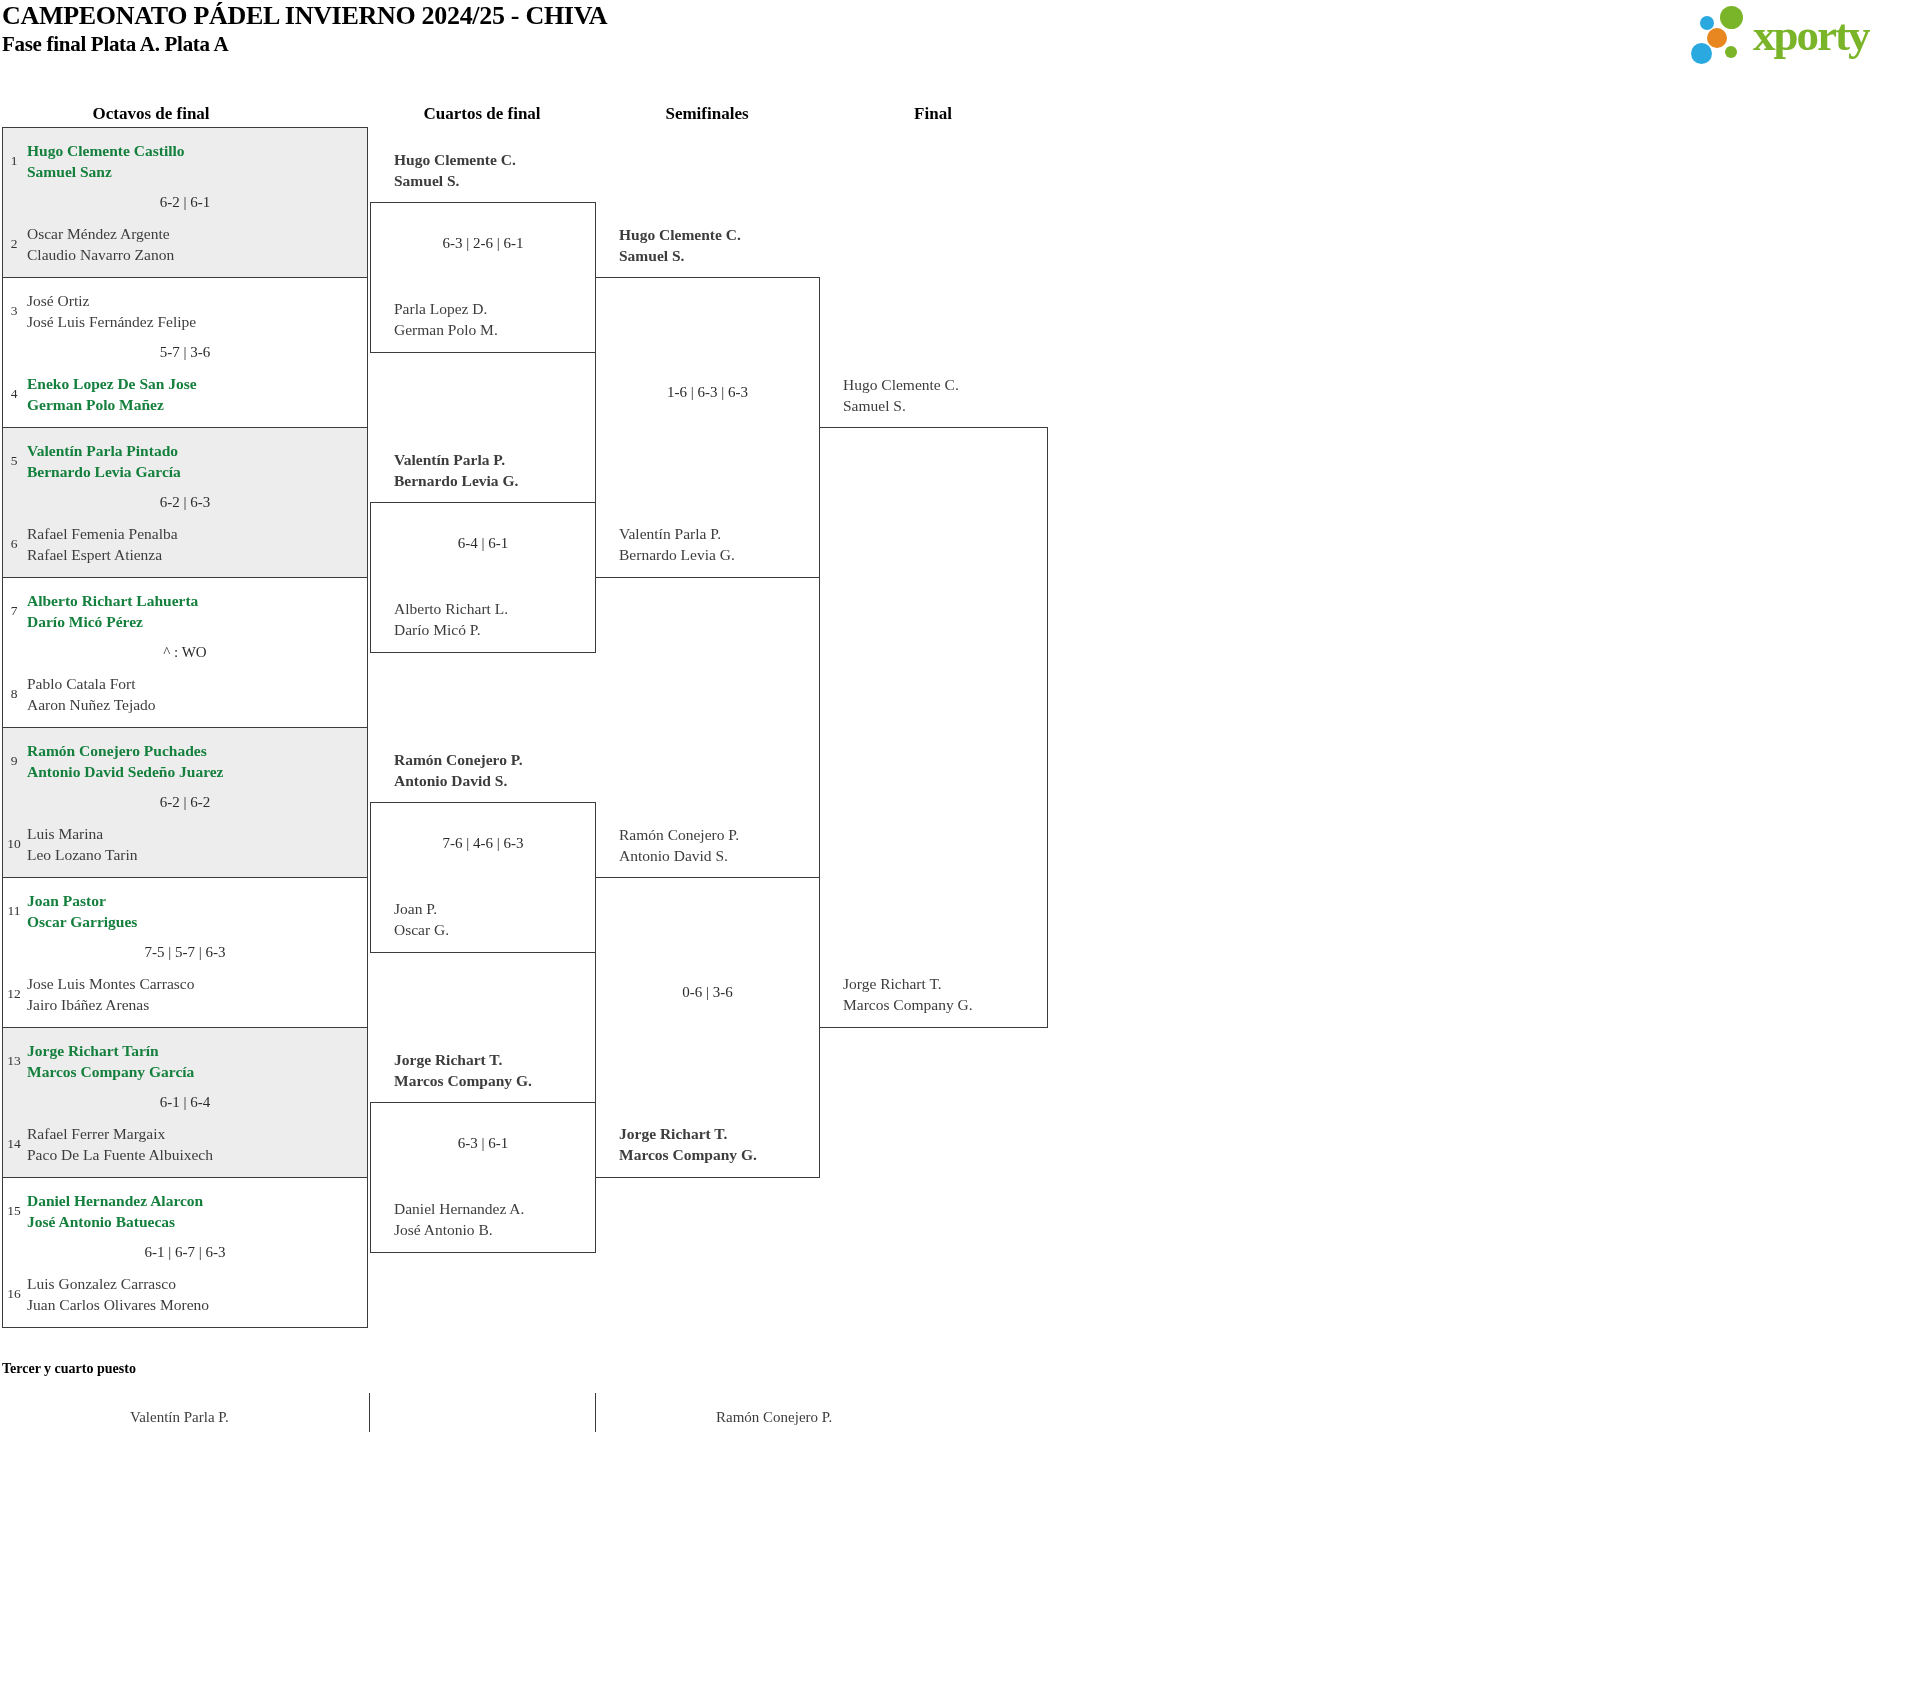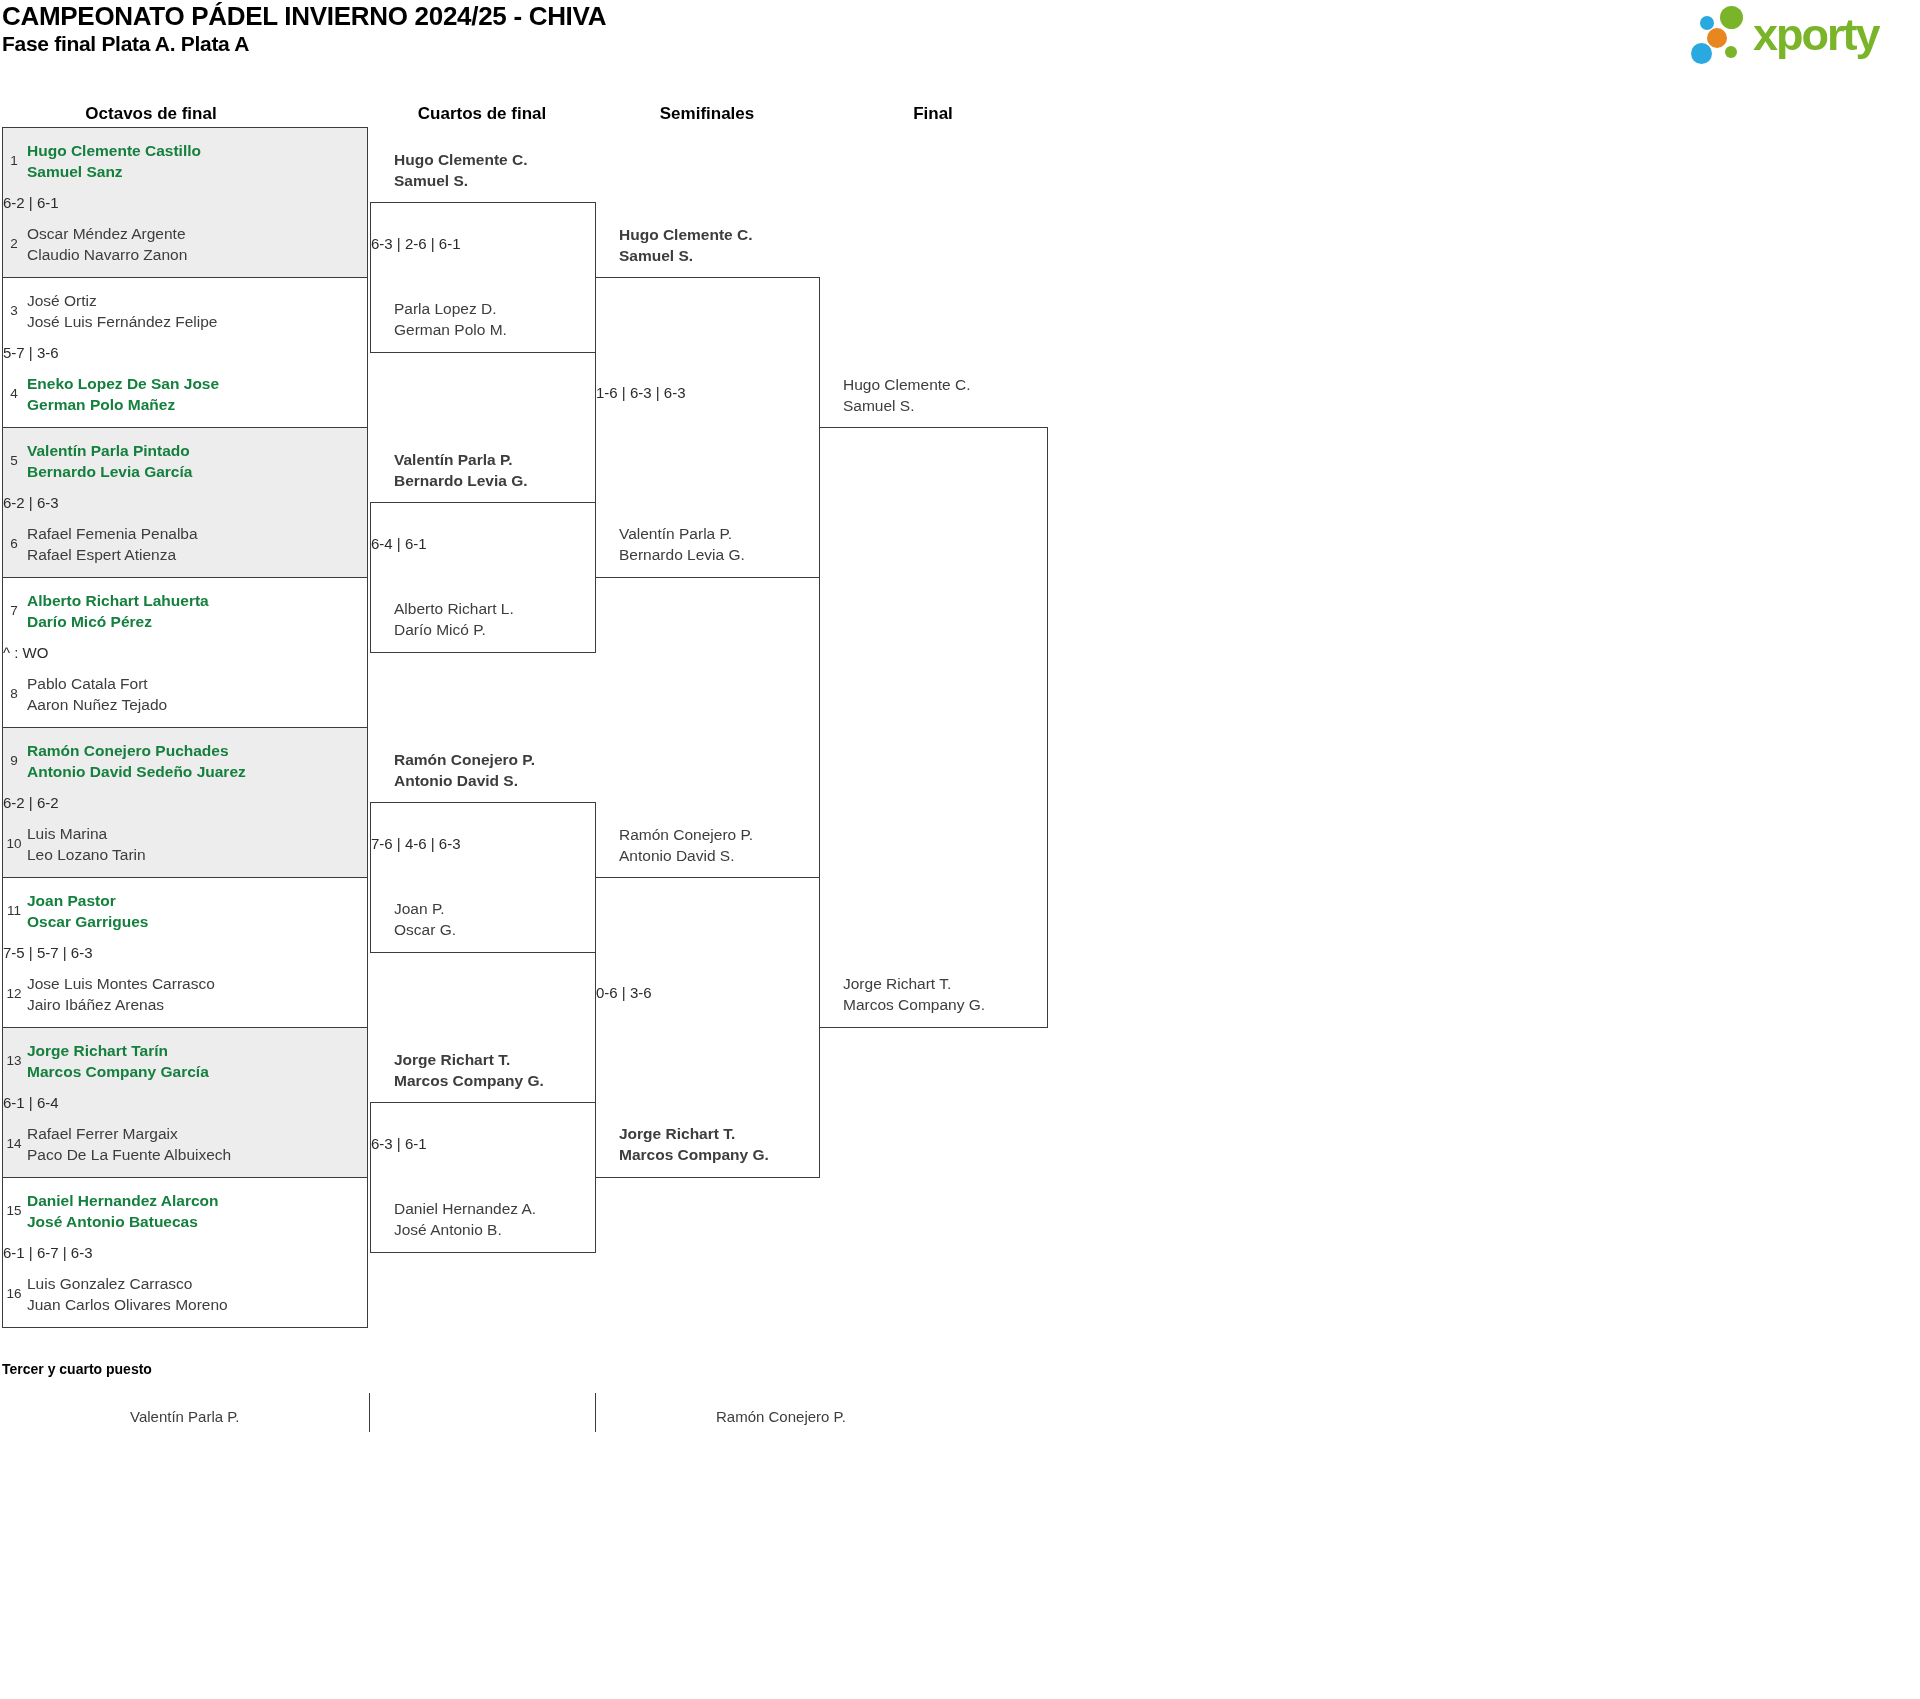--- a/index.html
+++ b/index.html
@@ -1,30 +1,30 @@
 <!DOCTYPE html>
 <html><head>
 <meta charset="utf-8">
 <style>
   html,body{margin:0;padding:0;background:#fff;}
   .page{position:relative;width:1920px;height:1432px;background:#fff;overflow:hidden;
-        font-family:Liberation Sans, sans-serif;color:#222;}
+        font-family:Liberation Serif, serif;color:#222;}
   .title{position:absolute;left:2px;top:1px;font-size:26px;font-weight:700;color:#000;letter-spacing:-0.3px;}
   .subtitle{position:absolute;left:2px;top:32px;font-size:21px;font-weight:700;color:#000;letter-spacing:-0.3px;}
   .colhead{position:absolute;top:104px;transform:translateX(-50%);font-size:17px;font-weight:600;color:#000;white-space:nowrap;}
 
   
   .obox{position:absolute;left:2px;width:366px;height:151px;border:1px solid #3c3c3c;box-sizing:border-box;background:#fff;}
   .obox.shade{background:#ededed;}
   .seed{position:absolute;left:0;width:22px;text-align:center;font-size:13.5px;color:#333;}
   .seed.p1{top:25px}.seed.p2{top:108px}
   .team{position:absolute;left:24px;font-size:15.5px;line-height:21px;color:#3d3d3d;white-space:nowrap;}
   .team.p1{top:12px}.team.p2{top:95px}
   .win{font-weight:700;color:#15803d;}
-  .score{position:absolute;left:0;width:100%;font-size:15px;color:#2b2b2b;}
+  .score{position:absolute;left:0;width:100%;text-align:center;font-size:15px;color:#2b2b2b;}
   .obox .score{top:66px}
 
   
   .rbox{position:absolute;border:1px solid #3c3c3c;box-sizing:border-box;background:transparent;}
   .qbox{left:370px;width:226px;height:151px;}
   .sbox{left:595px;width:225px;height:301px;}
   .fbox{left:819px;width:229px;height:601px;}
   .rlabel{position:absolute;left:7px;font-size:15.5px;line-height:21px;color:#3d3d3d;white-space:nowrap;margin-left:16px;}
   .rlabel.above{top:-54px}
   .rlabel.below{bottom:12px}

